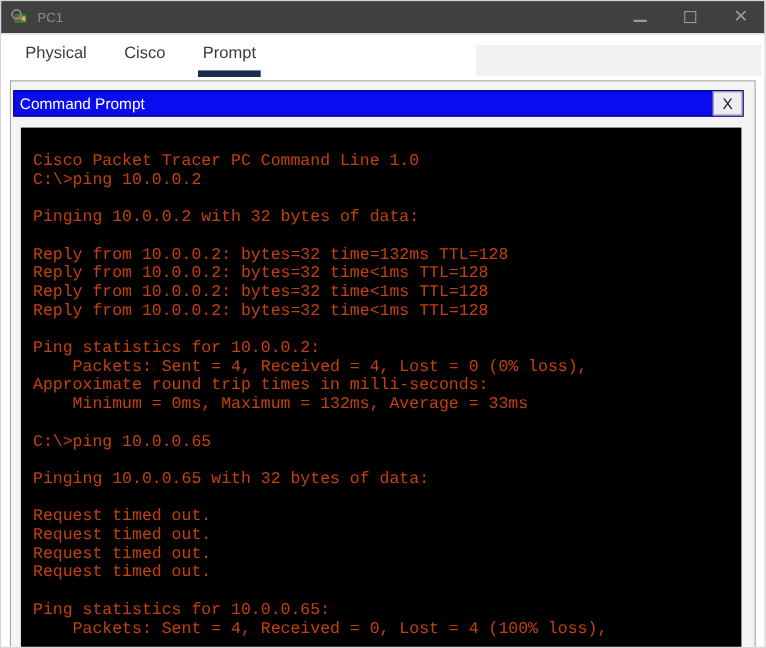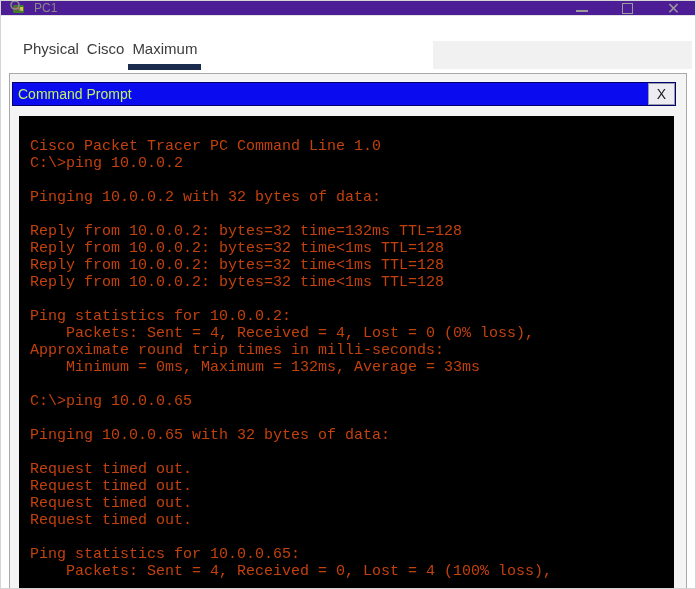--- a/index.html
+++ b/index.html
@@ -12,26 +12,26 @@
     height: 589px;
     background: #ffffff;
     border: 1px solid #d5d5d5;
     overflow: hidden;
   }
 
   
   .titlebar {
     position: absolute;
     left: 0; top: 0; right: 0;
-    height: 15px;
+    height: 30px;
     display: flex;
     align-items: center;
     padding: 0 14px 0 8px;
     border-bottom: 1px solid #e2e2e2;
-    background: #4c1d95;
+    background: #404040;
   }
   .app-icon { width: 18px; height: 16px; margin-right: 7px; }
   .win-title {
     font-size: 12px;
     color: #8a8a8a;
     flex: 1;
   }
   .win-controls {
     display: flex;
     align-items: center;
@@ -50,20 +50,21 @@
 
   
   .tabstrip {
     position: absolute;
     left: 0; top: 31px; right: 0;
     height: 38px;
     background: #ffffff;
     display: flex;
     align-items: flex-end;
     padding-left: 18px;
+    gap: 26px;
   }
   .tabstrip-filler {
     position: absolute;
     left: 432px; right: 3px; top: 9px;
     height: 28px;
     background: #f1f1f1;
     z-index: 0;
   }
   .tab {
     position: relative;
@@ -92,21 +93,21 @@
     position: absolute;
     left: 2px; top: 8px;
     width: 664px;
     height: 24px;
     display: flex;
     border: 1px solid #00006e;
     background: #0b0bef;
   }
   .cmd-title {
     flex: 1;
-    color: #bef264;
+    color: #ffffff;
     font-size: 14px;
     line-height: 22px;
     padding-left: 5px;
     white-space: nowrap;
     overflow: hidden;
   }
   .cmd-close-btn {
     width: 27px;
     background: #ededf1;
     border: 1px solid #9a9aa6;
@@ -162,21 +163,21 @@
       <div class="win-btn">
           <span class="glyph-close">✕</span>
         </div>
     </div>
   </div>
 
   <div class="tabstrip">
     <div class="tabstrip-filler"></div>
     <div class="tab">Physical</div>
     <div class="tab">Cisco</div>
-    <div class="tab active">Maximum</div>
+    <div class="tab active">Prompt</div>
   </div>
 
   <div class="panel">
 
     <div class="cmd-titlebar">
       <span class="cmd-title">Command Prompt</span>
       <div class="cmd-close-btn">X</div>
     </div>
 
     <div class="terminal">

